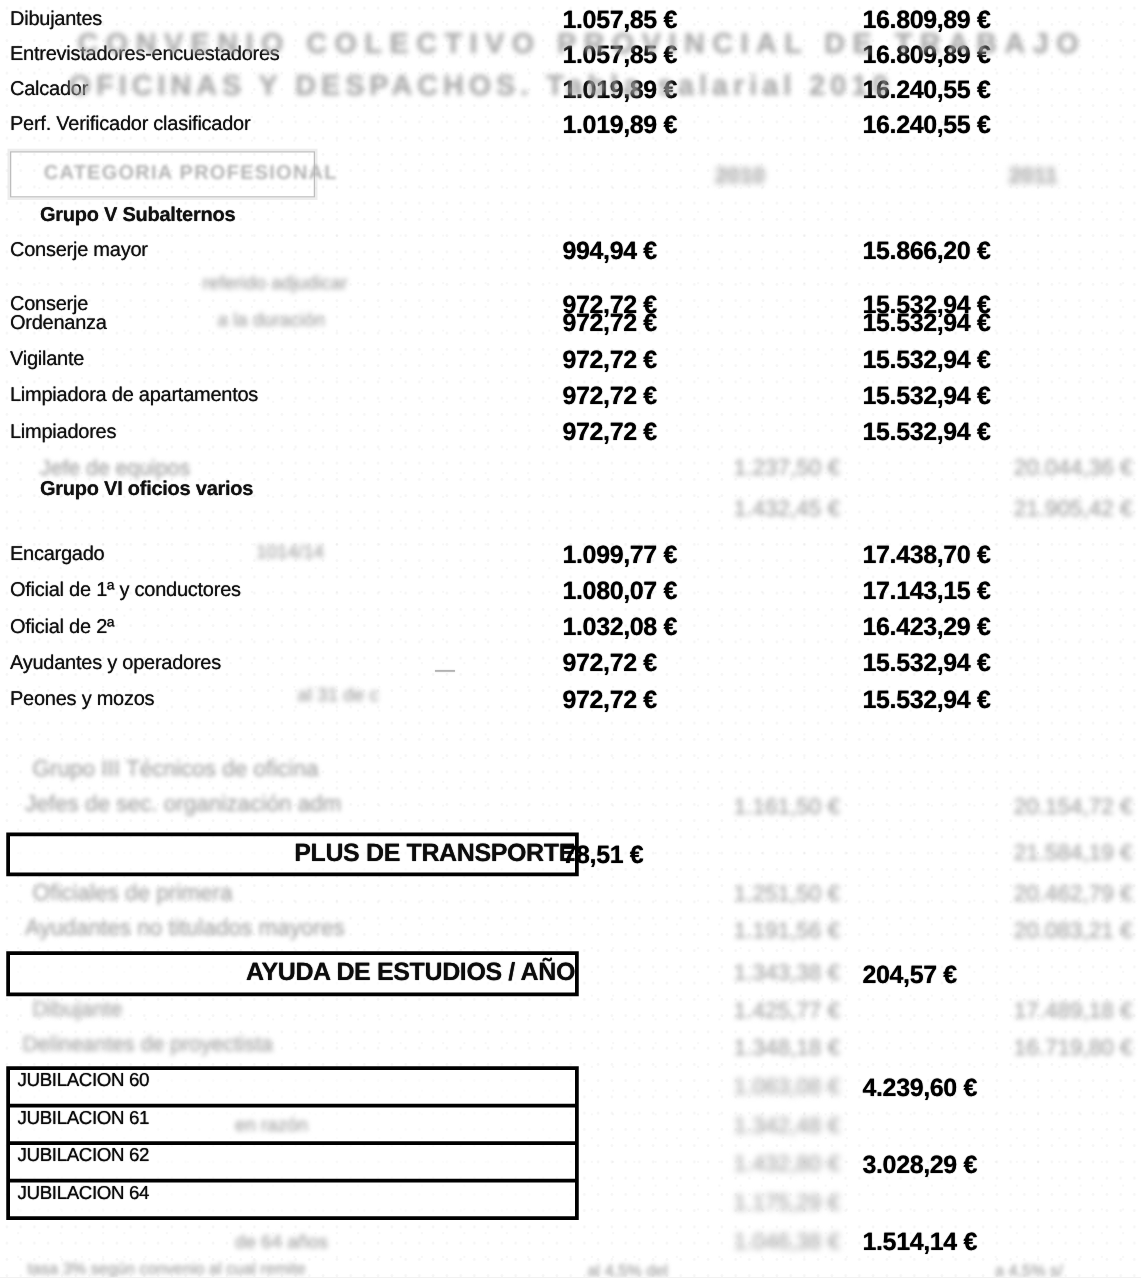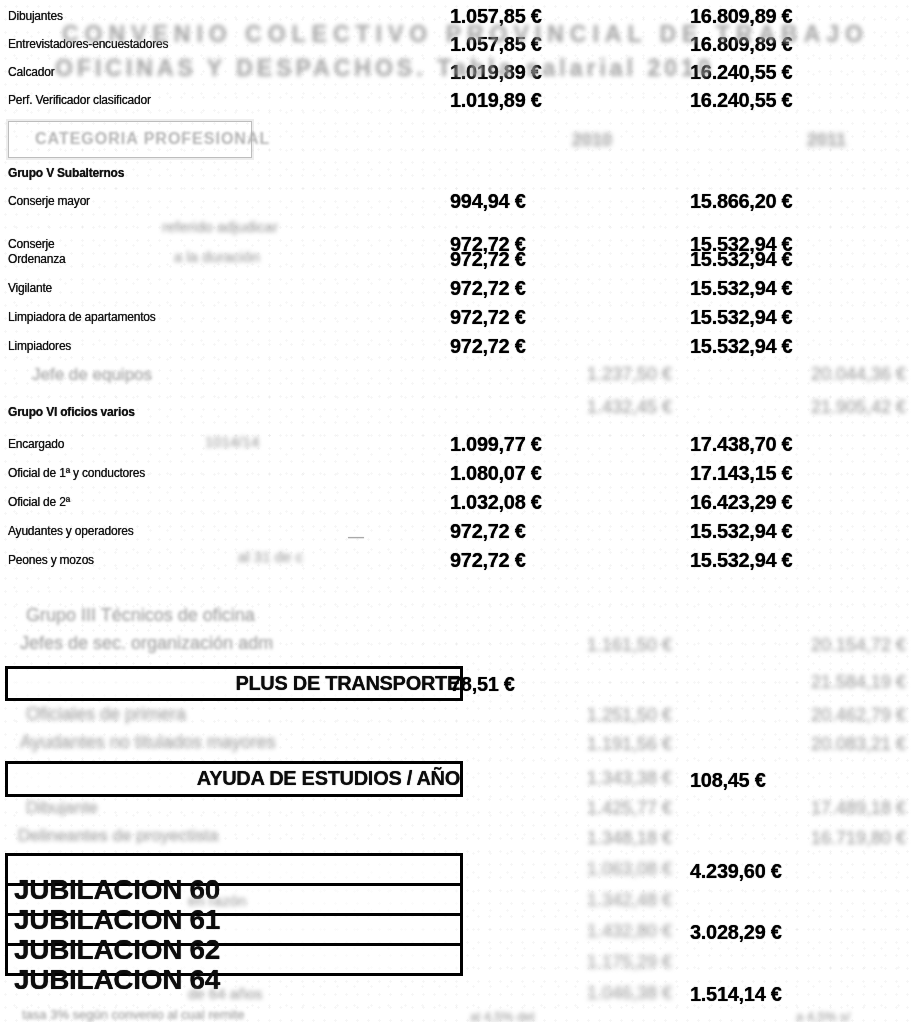--- a/index.html
+++ b/index.html
@@ -9,46 +9,46 @@
     font-family:"Liberation Sans","DejaVu Sans",sans-serif;
     color:#0c0c0c;
     background-image:
       radial-gradient(circle, rgba(0,0,0,0.035) 1px, transparent 1.3px),
       radial-gradient(circle, rgba(0,0,0,0.03) 1px, transparent 1.2px);
     background-size:11px 13px, 17px 19px;
     background-position:0 0, 6px 8px;
   }
   .row{position:absolute;left:0;width:913px;height:26px;line-height:24px;}
   .lbl{
-    position:absolute;left:8px;font-size:12px;letter-spacing:-0.2px;
+    position:absolute;left:8px;font-size:16px;letter-spacing:-0.2px;
     color:#111;text-shadow:0 0 0.7px rgba(0,0,0,0.85);white-space:nowrap;
   }
-  .hdr .lbl{font-weight:bold;}
+  .hdr .lbl{font-weight:bold;margin-left:24px;}
   .c1,.c2{
     position:absolute;font-weight:bold;font-size:20px;
     letter-spacing:-0.3px;color:#000;text-shadow:0 0 0.8px rgba(0,0,0,0.9);
     white-space:nowrap;
   }
   .c1{left:450px;width:222px;}
   .c2{left:690px;width:216px;}
   .boxed{
     position:absolute;left:5px;width:452px;border:3px solid #000;
     background:rgba(255,255,255,0.6);
     text-align:right;
   }
   .boxed .blabel{
     display:block;font-weight:bold;font-size:20px;letter-spacing:-0.3px;
     padding:3px 0 2px 6px;text-shadow:0 0 0.8px rgba(0,0,0,0.9);white-space:nowrap;
   }
   .jubbox{position:absolute;left:5px;width:452px;border:3px solid #000;background:rgba(255,255,255,0.6);}
   .jub-row{height:27px;border-bottom:3px solid #000;}
   .jub-row:last-child{border-bottom:none;}
   .jub-row .blabel{
-    display:block;font-weight:bold;font-size:28px;letter-spacing:-0.3px;
-    padding:18px 0 0 6px;text-shadow:0 0 0.8px rgba(0,0,0,0.9);white-space:nowrap;
+    display:block;font-weight:normal;font-size:15px;letter-spacing:-0.3px;
+    padding:0 0 0 6px;text-shadow:0 0 0.8px rgba(0,0,0,0.9);white-space:nowrap;
   }
   .ghost{
     position:absolute;color:#a9a9a9;white-space:nowrap;line-height:1.1;
     text-shadow:0 0 1px rgba(160,160,160,0.7);pointer-events:none;
   }
   .ghostbox{
     position:absolute;left:8px;top:121px;width:242px;height:35px;
     border:1px solid #bdbdbd;box-shadow:0 0 0 2px rgba(185,185,185,0.25);
     filter:blur(0.5px);
   }
@@ -114,21 +114,21 @@
     <span class="lbl">Limpiadora de apartamentos</span>
     <span class="c1">972,72 €</span>
     <span class="c2">15.532,94 €</span>
   </div>
   <div class="row" style="top:334px">
     <span class="lbl">Limpiadores</span>
     <span class="c1">972,72 €</span>
     <span class="c2">15.532,94 €</span>
   </div>
 
-  <div class="row hdr" style="top:400px">
+  <div class="row hdr" style="top:380px">
     <span class="lbl">Grupo VI oficios varios</span>
   </div>
   <div class="row" style="top:432px">
     <span class="lbl">Encargado</span>
     <span class="c1">1.099,77 €</span>
     <span class="c2">17.438,70 €</span>
   </div>
   <div class="row" style="top:461px">
     <span class="lbl">Oficial de 1ª y conductores</span>
     <span class="c1">1.080,07 €</span>
@@ -154,21 +154,21 @@
     <span class="blabel">PLUS DE TRANSPORTE</span>
   </div>
   <div class="row" style="top:672px">
     <span class="c1">78,51 €</span>
   </div>
 
   <div class="boxed" style="top:761px;height:30px">
     <span class="blabel">AYUDA DE ESTUDIOS / AÑO</span>
   </div>
   <div class="row" style="top:768px">
-    <span class="c2">108,45 €</span>
+    <span class="c2">204,57 €</span>
   </div>
 
   <div class="jubbox" style="top:853px">
     <div class="jub-row">
       <span class="blabel">JUBILACION 60</span>
     </div>
     <div class="jub-row">
       <span class="blabel">JUBILACION 61</span>
     </div>
     <div class="jub-row">

